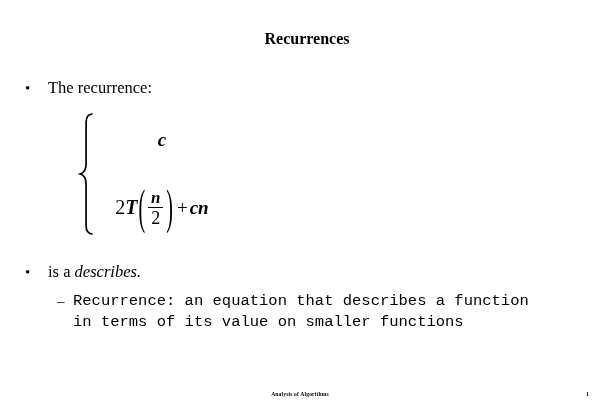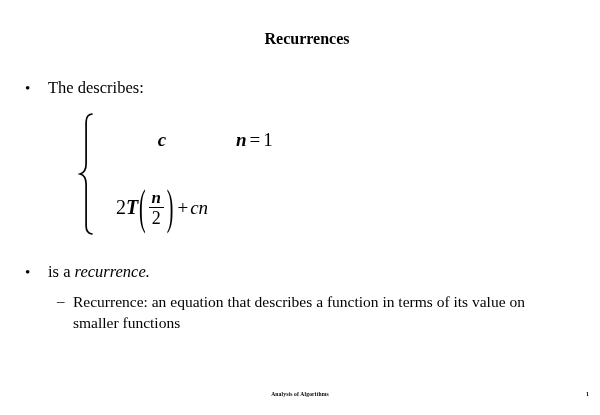--- a/index.html
+++ b/index.html
@@ -67,20 +67,21 @@
   .sub-bullet-mark {
     width: 16px;
     flex: 0 0 16px;
     font-size: 15px;
     line-height: 21px;
   }
   .sub-bullet-text {
     font-size: 15.5px;
     line-height: 21px;
     width: 480px;
+    font-family: Liberation Mono, monospace;
   }
 
   .italic { font-style: italic; }
 
   
   .equation {
     position: absolute;
     top: 112px;
     left: 78px;
     display: flex;
@@ -189,21 +190,21 @@
     font-size: 18px;
     padding-top: 1px;
   }
   .plus {
     font-size: 19px;
     padding: 0 2px 0 3px;
     font-weight: normal;
   }
   .term-cn {
     font-style: italic;
-    font-weight: normal;
+    font-weight: bold;
     font-size: 19px;
   }
 
   
   .footer-note {
     position: absolute;
     top: 391px;
     left: 0;
     width: 600px;
     text-align: center;
@@ -219,40 +220,37 @@
     font-weight: bold;
   }
 </style>
 </head>
 <body>
 
 <div class="slide-title">Recurrences</div>
 
 <div class="bullet-row" id="bullet-expression">
   <span class="bullet-mark">•</span>
-  <span class="bullet-text">The describes:</span>
+  <span class="bullet-text">The recurrence:</span>
 </div>
 
 <div class="equation">
 
 
   <span class="brace">
     <svg width="16" height="124" viewBox="0 0 16 124" xmlns="http://www.w3.org/2000/svg">
       <path d="M14 2 C 9.5 2.5, 8.2 5, 8.1 10 L 8.1 52 C 8.05 58, 6.6 60.8, 2.2 62 C 6.6 63.2, 8.05 66, 8.1 72 L 8.1 114 C 8.2 119, 9.5 121.5, 14 122" fill="none" stroke="#000000" stroke-width="1.7" stroke-linecap="round"></path>
     </svg>
   </span>
 
   <span class="cases">
 
     <span class="case-row">
       <span class="case-expr">
         <span class="sym-c">c</span>
-      </span>
-      <span class="case-cond">
-        <span class="var">n</span><span class="op">=</span><span class="num">1</span>
       </span>
     </span>
 
     <span class="case-row">
       <span class="case-expr">
         <span class="recur-expr">
           <span class="coef">2</span>
             <span class="fn-T">T</span>
             <span class="paren">(</span>
             <span class="frac">
@@ -265,21 +263,21 @@
             <span class="term-cn">cn</span>
         </span>
       </span>
     </span>
 
   </span>
 </div>
 
 <div class="bullet-row" id="bullet-recurrence">
   <span class="bullet-mark">•</span>
-  <span class="bullet-text"><span>is a </span><span class="italic">recurrence.</span></span>
+  <span class="bullet-text"><span>is a </span><span class="italic">describes.</span></span>
 </div>
 
 <div class="sub-bullet-row">
   <span class="sub-bullet-mark">–</span>
   <span class="sub-bullet-text">Recurrence: an equation that describes a function in terms of its value on smaller functions</span>
 </div>
 
 <div class="footer-note">Analysis of Algorithms</div>
 <div class="page-number">1</div>
 

